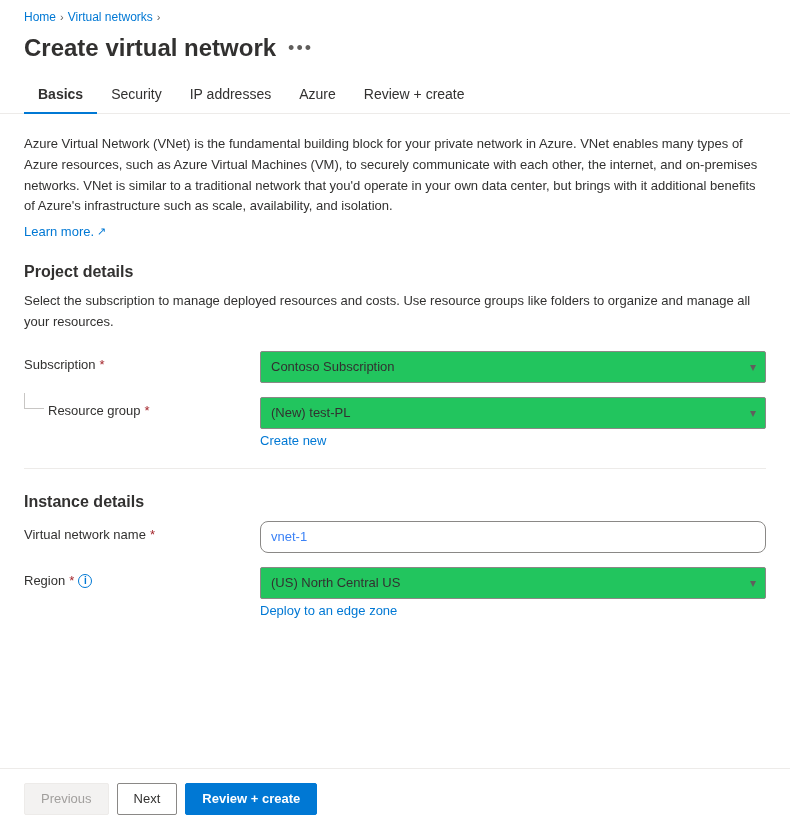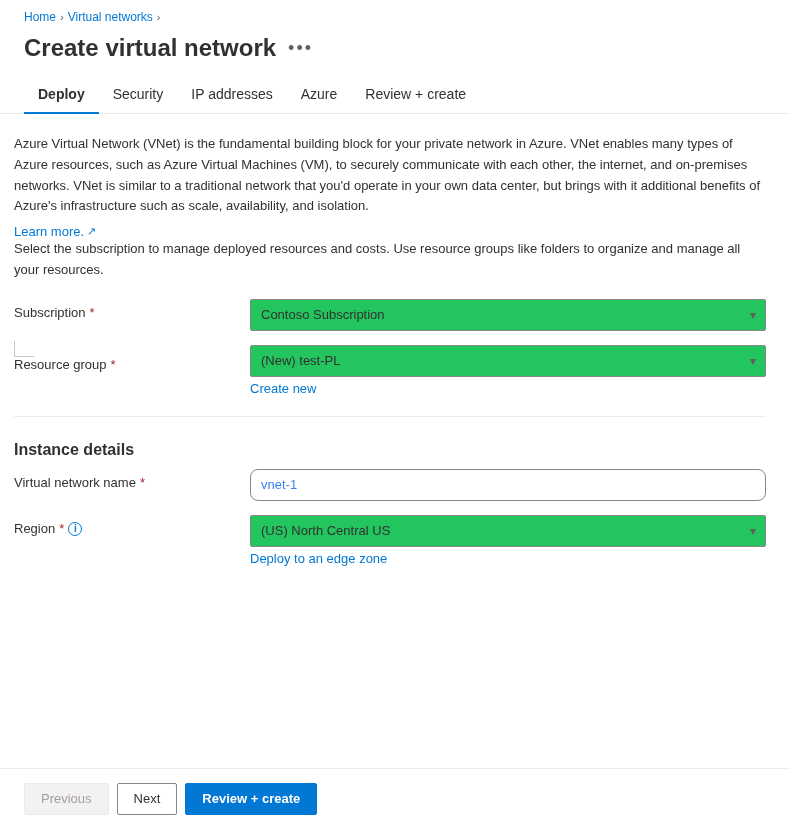--- a/index.html
+++ b/index.html
@@ -60,21 +60,21 @@
       border-bottom: 2px solid transparent;
       margin-bottom: -1px;
       white-space: nowrap;
     }
     .tab-item.active {
       color: #323130;
       border-bottom: 2px solid #0078d4;
       font-weight: 600;
     }
     .content-area {
-      padding: 20px 24px 0 14px;
+      padding: 20px 24px 0 24px;
     }
     .intro-text {
       font-size: 13px;
       color: #323130;
       line-height: 1.6;
       margin-bottom: 6px;
     }
     .learn-more {
       color: #0078d4;
       text-decoration: none;
@@ -169,21 +169,20 @@
       align-items: flex-start;
       margin-bottom: 14px;
       gap: 16px;
     }
     .indent-label-wrap {
       width: 220px;
       min-width: 220px;
       display: flex;
       align-items: flex-start;
       padding-top: 6px;
-      flex-direction: column;
     }
     .indent-bar {
       width: 20px;
       min-width: 20px;
       border-left: 1px solid #c8c6c4;
       border-bottom: 1px solid #c8c6c4;
       height: 16px;
       margin-right: 4px;
       margin-top: -10px;
     }
@@ -273,37 +272,38 @@
   <a href="#">Virtual networks</a>
   <span class="breadcrumb-sep">›</span>
 </div>
 
 <div class="page-header">
   <h1 class="page-title">Create virtual network</h1>
   <span class="page-more">•••</span>
 </div>
 
 <div class="tabs-bar">
-  <div class="tab-item active">Deploy</div>
+  <div class="tab-item active">Basics</div>
   <div class="tab-item">Security</div>
   <div class="tab-item">IP addresses</div>
   <div class="tab-item">Azure</div>
   <div class="tab-item">Review + create</div>
 </div>
 
 <div class="content-area">
 
   
   <p class="intro-text">Azure Virtual Network (VNet) is the fundamental building block for your private network in Azure. VNet enables many types of Azure resources, such as Azure Virtual Machines (VM), to securely communicate with each other, the internet, and on-premises networks. VNet is similar to a traditional network that you'd operate in your own data center, but brings with it additional benefits of Azure's infrastructure such as scale, availability, and isolation.</p>
   <a href="#" class="learn-more">
     <span>Learn more.</span>
     <span class="ext-icon">↗</span>
   </a>
 
   
+  <h2 class="section-title">Project details</h2>
   <p class="section-desc">Select the subscription to manage deployed resources and costs. Use resource groups like folders to organize and manage all your resources.</p>
 
   
   <div class="form-row">
     <div class="form-label">
       <span>Subscription</span>
       <span class="required-star">*</span>
     </div>
     <div class="form-control-wrap">
       <div class="select-wrapper">

